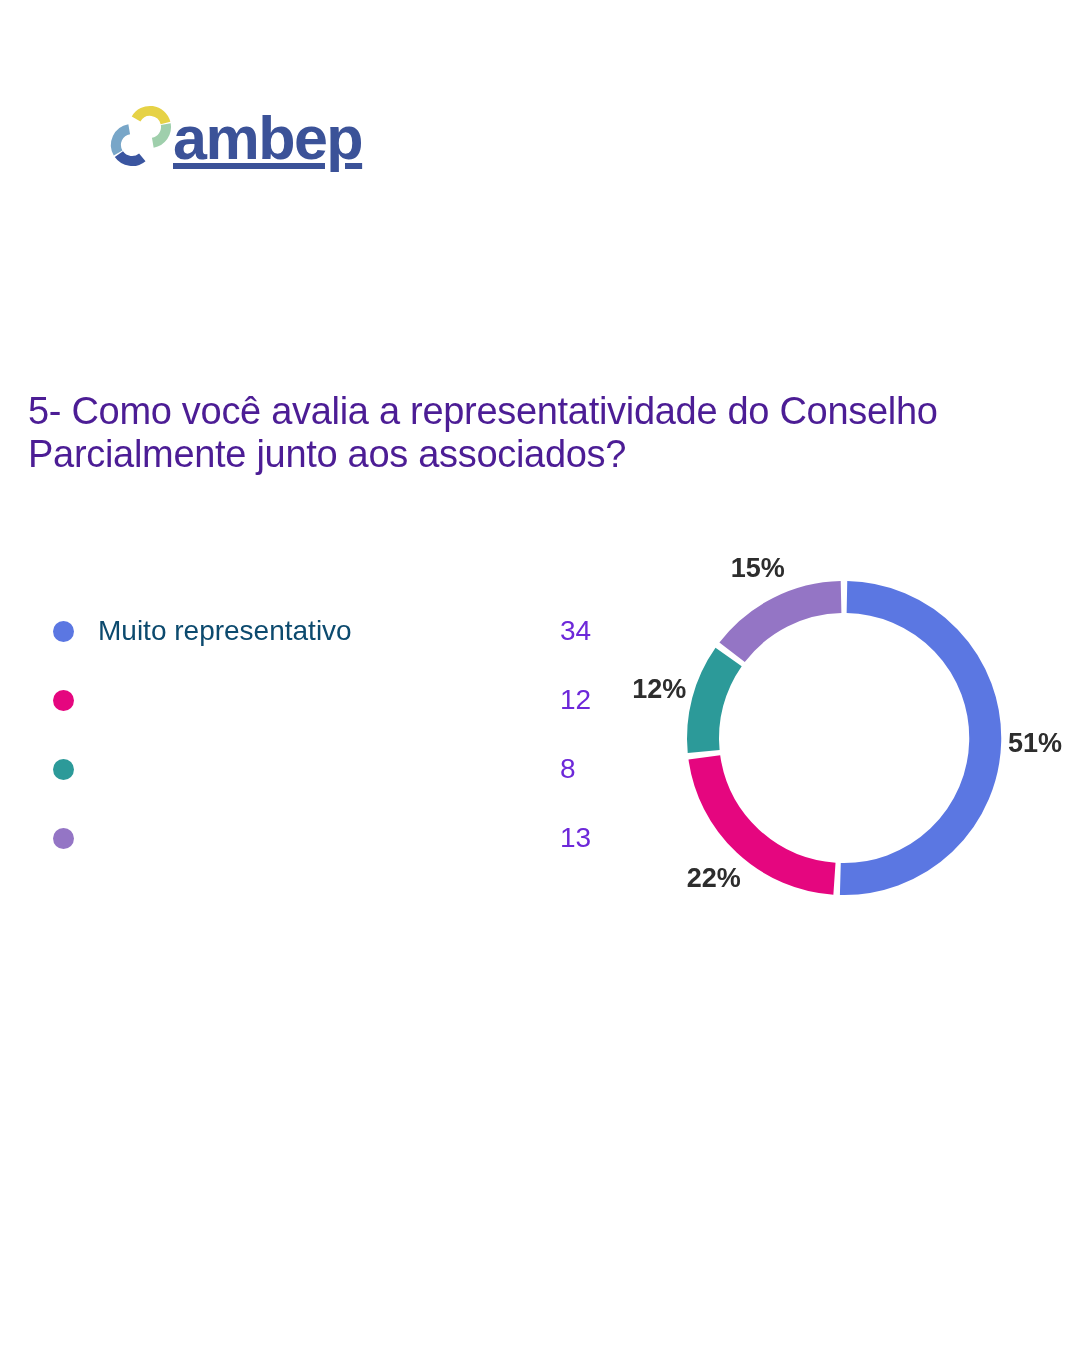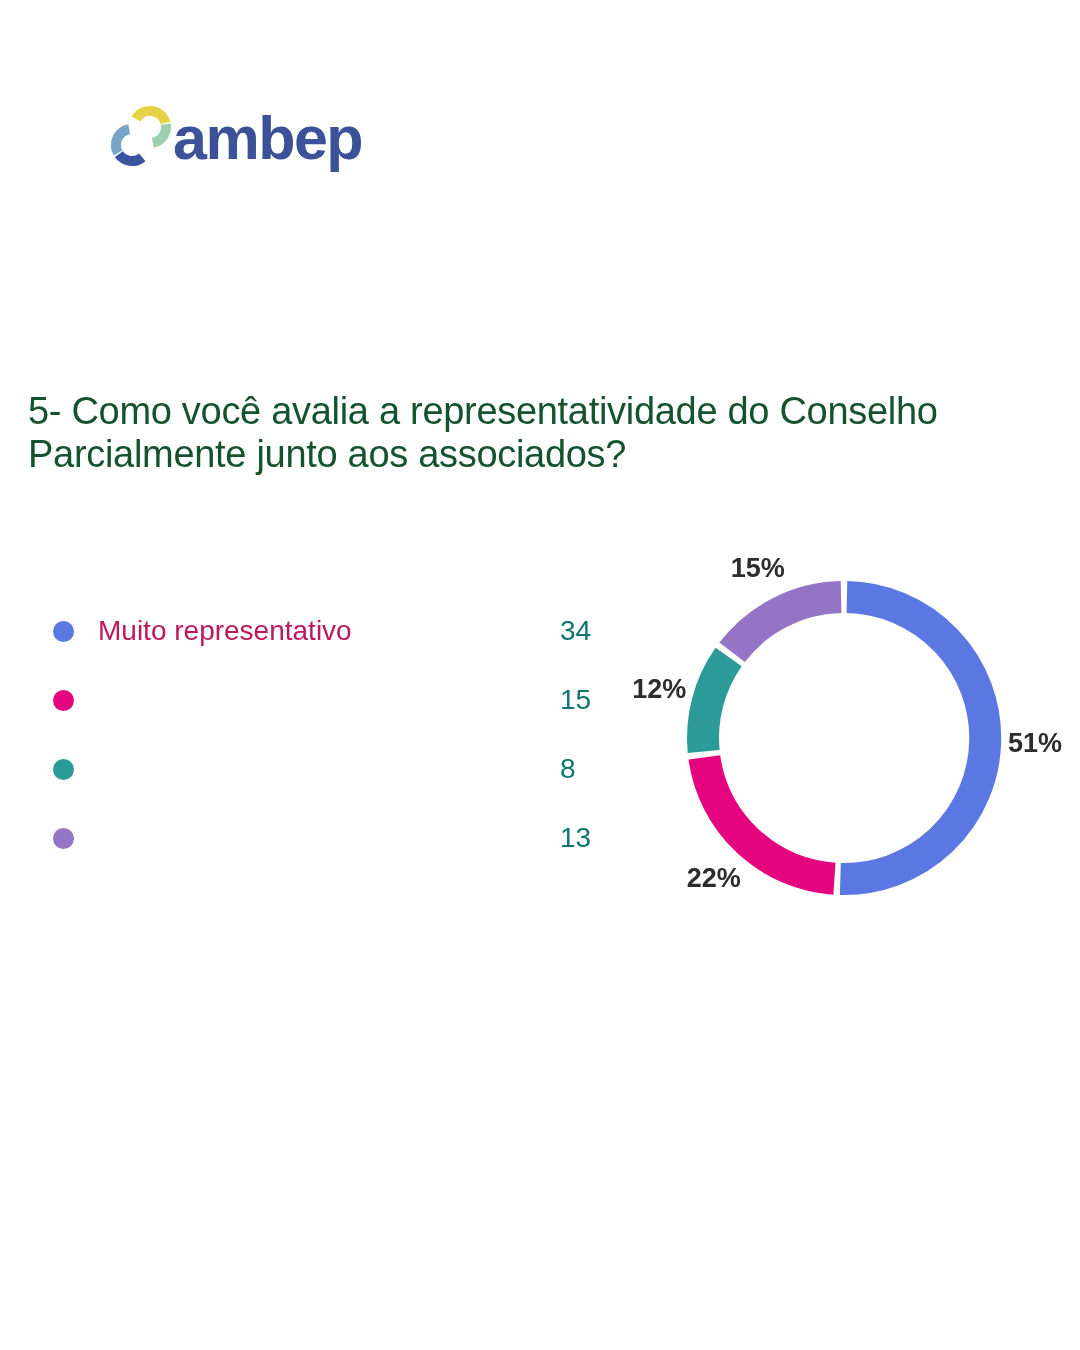--- a/index.html
+++ b/index.html
@@ -20,30 +20,31 @@
     display: flex;
     align-items: center;
   }
   .logo-icon { width: 76px; height: 76px; display: block; }
   .logo-text {
     font-size: 61px;
     font-weight: 700;
     letter-spacing: -1.5px;
     margin-left: -6px;
     line-height: 76px;
+    text-decoration: underline;
   }
 
   
   .question-title {
     position: absolute;
     left: 28px;
     top: 390px;
     font-size: 38px;
     line-height: 43px;
-    color: #14532d;
+    color: #4c1d95;
     letter-spacing: -0.3px;
   }
 
   
   .legend {
     position: absolute;
     left: 53px;
     top: 617px;
     width: 560px;
   }
@@ -56,28 +57,28 @@
   }
   .legend-dot {
     width: 21px;
     height: 21px;
     border-radius: 50%;
     flex: 0 0 21px;
   }
   .legend-label {
     margin-left: 24px;
     font-size: 28px;
-    color: #be185d;
+    color: #0c4a6e;
     white-space: nowrap;
   }
   .legend-value {
     position: absolute;
     left: 507px;
     font-size: 28px;
-    color: #0f766e;
+    color: #6d28d9;
   }
 
   
   .chart {
     position: absolute;
     left: 634px;
     top: 528px;
     width: 420px;
     height: 420px;
   }
@@ -109,21 +110,21 @@
 </div>
 
 <div class="legend">
   <div class="legend-row">
     <span class="legend-dot" style="background-color: rgb(91, 119, 226);"></span>
     <span class="legend-label">Muito representativo</span>
     <span class="legend-value">34</span>
   </div>
   <div class="legend-row">
     <span class="legend-dot" style="background-color: rgb(229, 6, 127);"></span>
-    <span class="legend-value">15</span>
+    <span class="legend-value">12</span>
   </div>
   <div class="legend-row">
     <span class="legend-dot" style="background-color: rgb(44, 154, 153);"></span>
     <span class="legend-value">8</span>
   </div>
   <div class="legend-row">
     <span class="legend-dot" style="background-color: rgb(148, 117, 197);"></span>
     <span class="legend-value">13</span>
   </div>
 </div>

